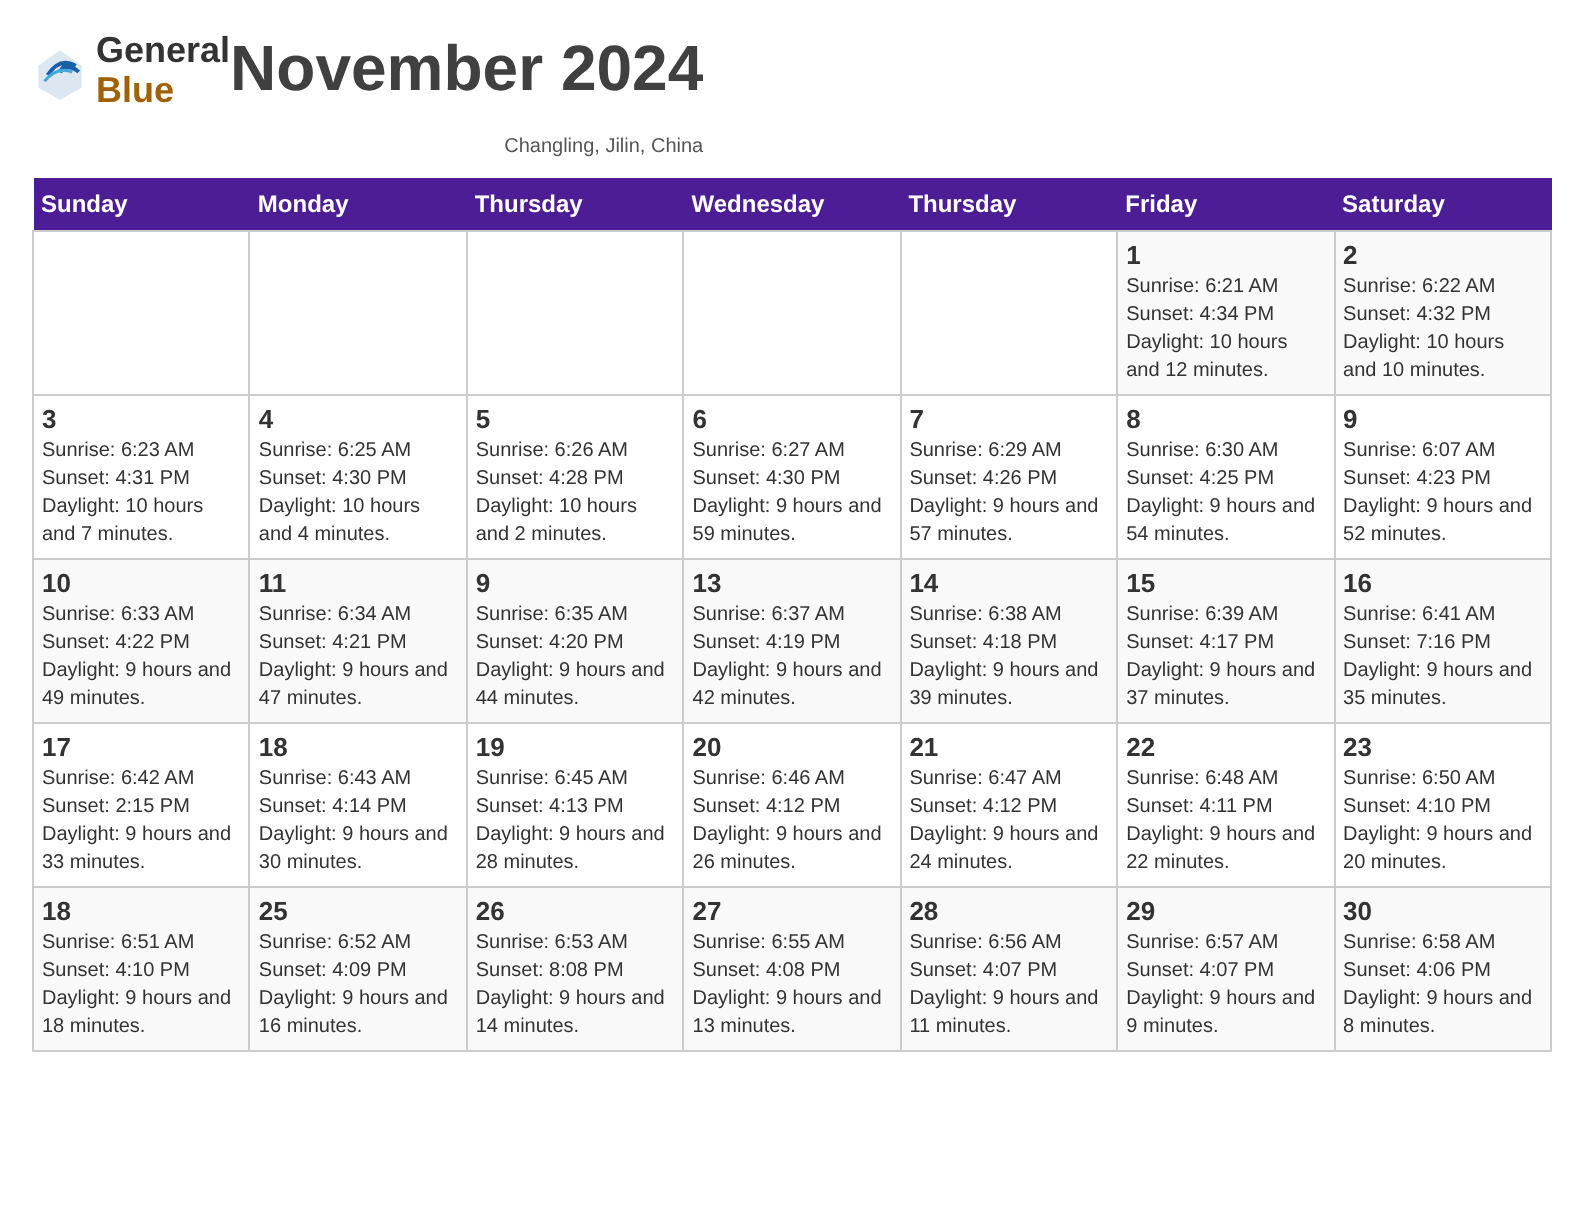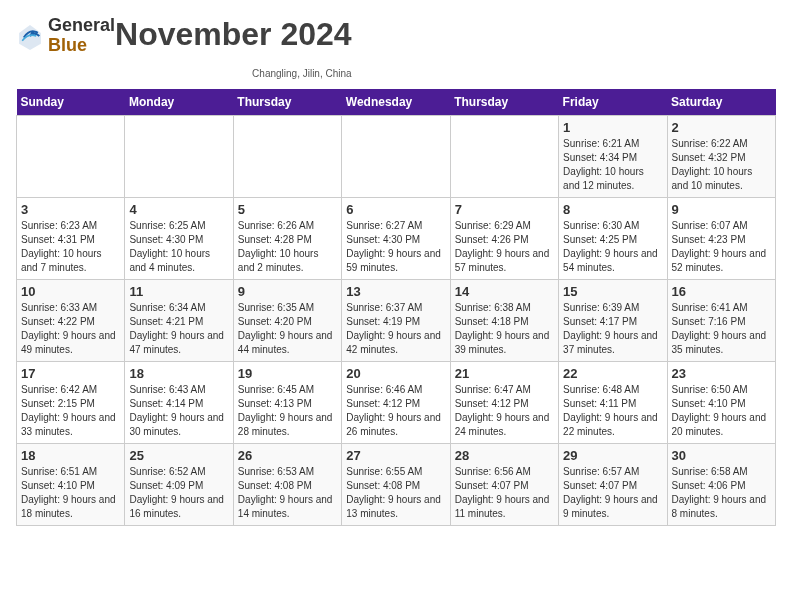--- a/index.html
+++ b/index.html
@@ -276,21 +276,21 @@
         </td>
         <td>
           <div class="day-num">25</div>
           <div class="day-info">Sunrise: 6:52 AM
 Sunset: 4:09 PM
 Daylight: 9 hours and 16 minutes.</div>
         </td>
         <td>
           <div class="day-num">26</div>
           <div class="day-info">Sunrise: 6:53 AM
-Sunset: 4:08 PM
+Sunset: 8:08 PM
 Daylight: 9 hours and 14 minutes.</div>
         </td>
         <td>
           <div class="day-num">27</div>
           <div class="day-info">Sunrise: 6:55 AM
 Sunset: 4:08 PM
 Daylight: 9 hours and 13 minutes.</div>
         </td>
         <td>
           <div class="day-num">28</div>

